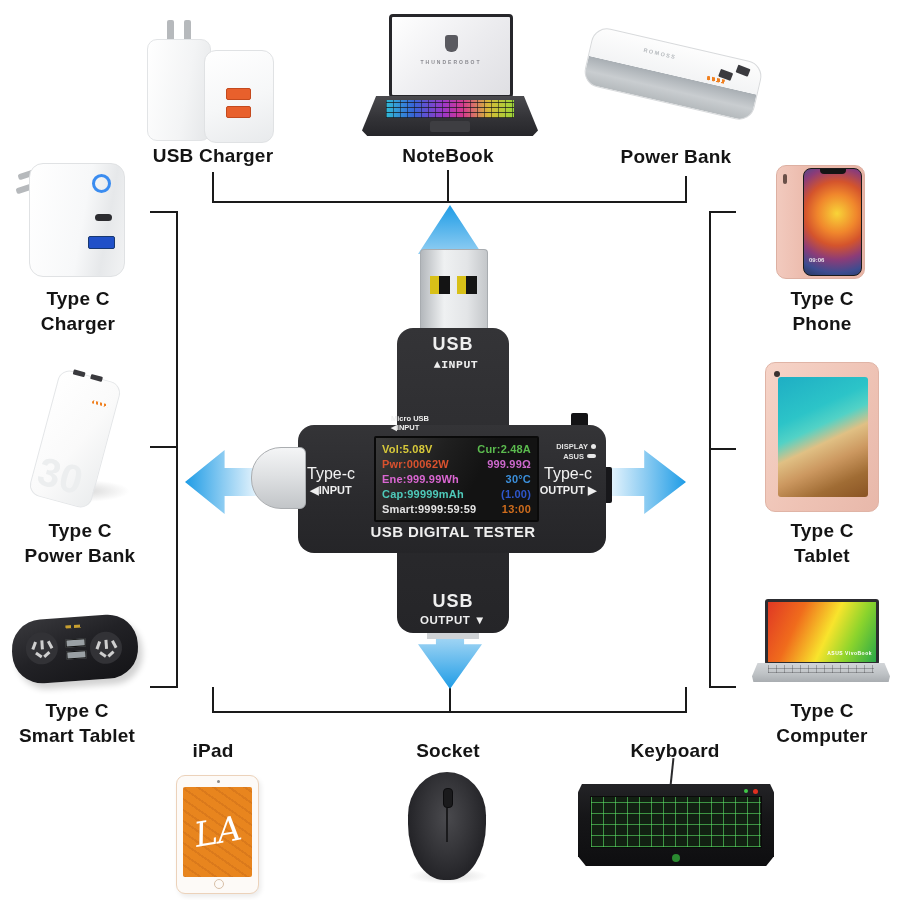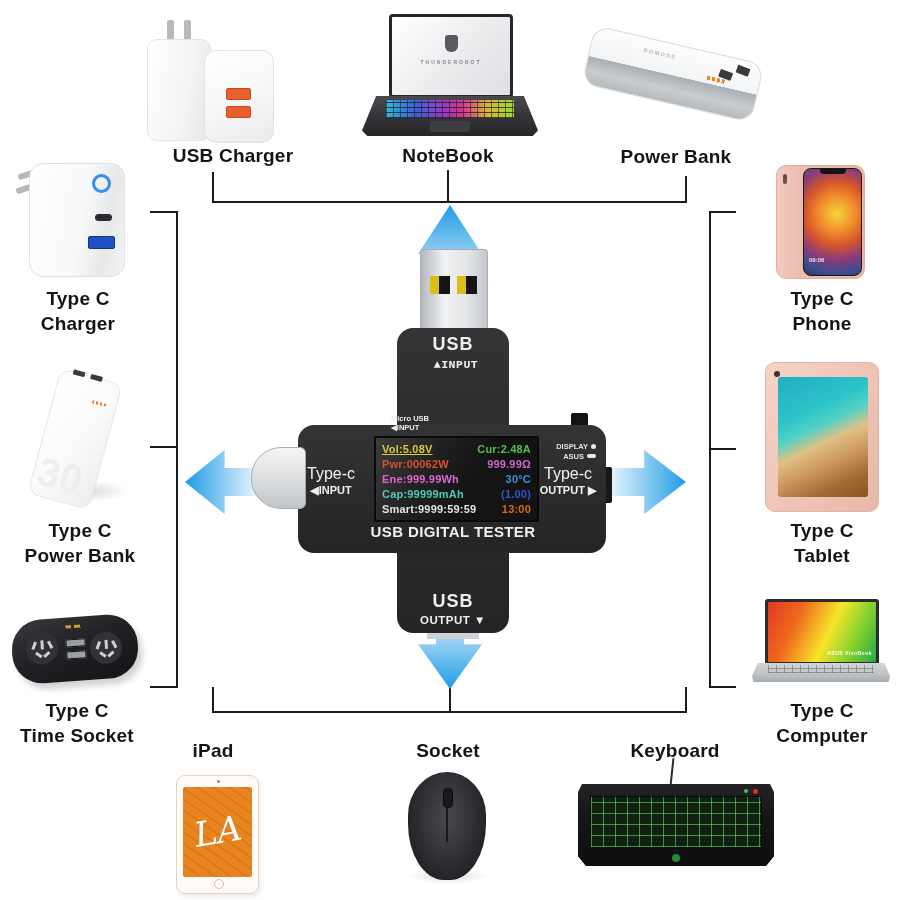--- a/index.html
+++ b/index.html
@@ -103,21 +103,21 @@
     <div class="t-txt usb-title" style="left:453px;top:334px;z-index:3;">USB</div>
     <div class="t-txt usb-sub" style="left:456px;top:358px;z-index:3;font-family:Liberation Mono, monospace;">▲INPUT</div>
 
     <div class="t-txt" style="left:410px;top:415px;z-index:3;font-size:7.5px;font-weight:bold;line-height:8.5px;">
       <div>Micro USB</div>
       <div style="text-align:left;">◀INPUT</div>
     </div>
 
     <div class="screen" style="z-index:3;">
       <div class="srow">
-          <span style="color: rgb(216, 202, 58); text-decoration: underline;">Vol:5.08V</span>
+          <span style="color: rgb(216, 202, 58);">Vol:5.08V</span>
           <span style="color: rgb(91, 187, 78);">Cur:2.48A</span>
         </div>
       <div class="srow">
           <span style="color: rgb(217, 81, 46);">Pwr:00062W</span>
           <span style="color: rgb(204, 104, 204); text-align: center;">999.99Ω</span>
         </div>
       <div class="srow">
           <span style="color: rgb(218, 102, 210);">Ene:999.99Wh</span>
           <span style="color: rgb(59, 143, 219);">30°C</span>
         </div>
@@ -154,21 +154,21 @@
   </div>
 
   <div>
     <div class="abs" style="left:167px;top:20px;width:7px;height:22px;background:#b6b9bc;border-radius:2px;"></div>
     <div class="abs" style="left:184px;top:20px;width:7px;height:22px;background:#b6b9bc;border-radius:2px;"></div>
     <div class="abs" style="left:147px;top:39px;width:62px;height:100px;background:linear-gradient(100deg,#ffffff 0%,#f3f4f5 60%,#e4e6e8 100%);border:1px solid #e2e4e6;border-radius:10px;"></div>
     <div class="abs" style="left:204px;top:50px;width:68px;height:91px;background:linear-gradient(160deg,#ffffff 0%,#f6f7f8 55%,#e8eaec 100%);border:1px solid #e0e2e4;border-radius:12px;"></div>
     <div class="abs" style="left:226px;top:88px;width:23px;height:10px;background:#e8602c;border:1px solid #c44a1e;border-radius:2px;"></div>
     <div class="abs" style="left:226px;top:106px;width:23px;height:10px;background:#e8602c;border:1px solid #c44a1e;border-radius:2px;"></div>
   </div>
-  <div class="lbl" style="left:213px;top:143px;margin-left:20px;">USB Charger</div>
+  <div class="lbl" style="left:213px;top:143px;">USB Charger</div>
 
   <div>
     <div class="abs" style="left:389px;top:14px;width:124px;height:84px;background:linear-gradient(135deg,#ffffff 0%,#ececef 55%,#dfdfe3 100%);border:3px solid #26262a;border-radius:4px;box-sizing:border-box;">
       <div class="abs" style="left:53px;top:18px;width:13px;height:17px;background:#5a5a60;border-radius:3px 3px 6px 6px;"></div>
       <div class="abs tiny" style="left:0;top:42px;width:118px;text-align:center;font-size:5px;letter-spacing:2px;color:#8a8a90;">THUNDEROBOT</div>
     </div>
     <div class="abs" style="left:362px;top:96px;width:176px;height:40px;background:linear-gradient(180deg,#4a4a4e 0%,#333337 55%,#26262a 100%);clip-path:polygon(8% 0,92% 0,100% 86%,97% 100%,3% 100%,0 86%);">
       <div class="abs" style="left:24px;top:4px;width:128px;height:18px;background:linear-gradient(90deg,#30c8e8,#3868e8 22%,#a838d8 45%,#e83898 60%,#e8c838 80%,#a8e838 100%);opacity:.9;-webkit-mask:none;">
         <div style="position:absolute;inset:0;background:repeating-linear-gradient(0deg,rgba(20,20,24,.75) 0 1px,transparent 1px 5px),repeating-linear-gradient(90deg,rgba(20,20,24,.55) 0 1px,transparent 1px 7px);"></div>
       </div>
@@ -231,21 +231,21 @@
         <div class="abs" style="left:9px;top:21px;width:7px;height:3px;background:#cfcfcf;transform:rotate(38deg);"></div>
         <div class="abs" style="left:17px;top:21px;width:7px;height:3px;background:#cfcfcf;transform:rotate(-38deg);"></div>
       </div>
       <div class="abs" style="left:55px;top:8px;width:16px;height:3px;background:repeating-linear-gradient(90deg,#c8a030 0 6px,transparent 6px 9px);"></div>
       <div class="abs" style="left:54px;top:22px;width:18px;height:6px;background:#9aa0a4;border:1px solid #111;"></div>
       <div class="abs" style="left:54px;top:34px;width:18px;height:6px;background:#9aa0a4;border:1px solid #111;"></div>
     </div>
   </div>
   <div class="lbl" style="left:77px;top:698px;">
     <div>Type C</div>
-    <div>Time Socket</div>
+    <div>Smart Tablet</div>
   </div>
 
   <div>
     <div class="abs" style="left:776px;top:165px;width:87px;height:112px;border-radius:10px;background:linear-gradient(90deg,#f2cabe 0%,#ecbcae 30%,#e8b4a6 100%);border:1px solid #ddb0a2;">
       <div class="abs" style="left:6px;top:8px;width:4px;height:10px;background:#6a5048;border-radius:2px;"></div>
       <div class="abs" style="left:26px;top:2px;right:2px;bottom:2px;border-radius:8px;border:1px solid #1a1a1a;background:radial-gradient(circle at 58% 42%,#f8d438 0%,#f0862c 28%,#d4542c 46%,#8c3c78 66%,#3c4c90 85%,#283860 100%);">
         <div class="abs" style="left:50%;top:0;width:26px;height:5px;margin-left:-13px;background:#141414;border-radius:0 0 4px 4px;"></div>
         <div class="abs tiny" style="left:5px;bottom:12px;font-size:6px;color:#ffffff;opacity:.85;">09:06</div>
       </div>
     </div>

